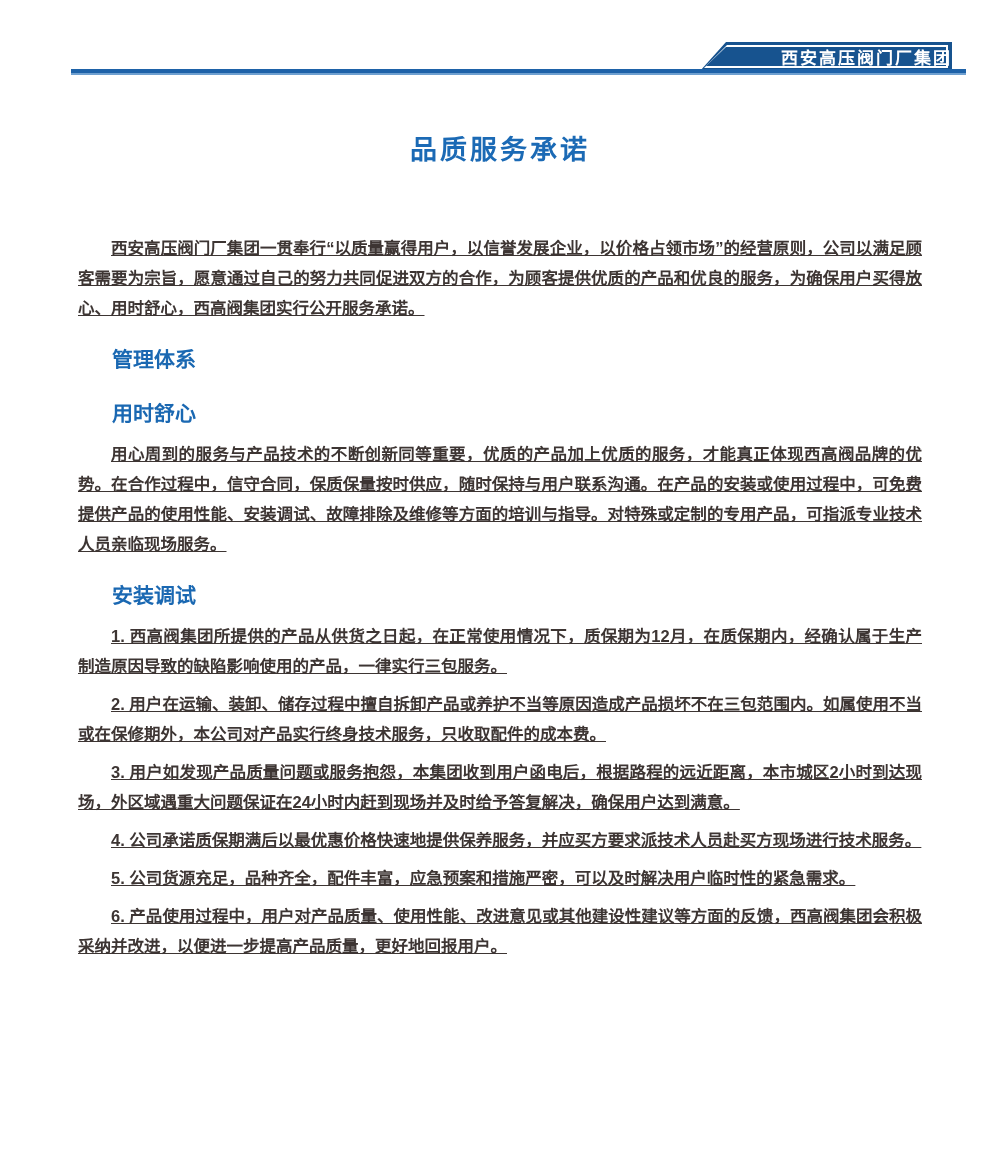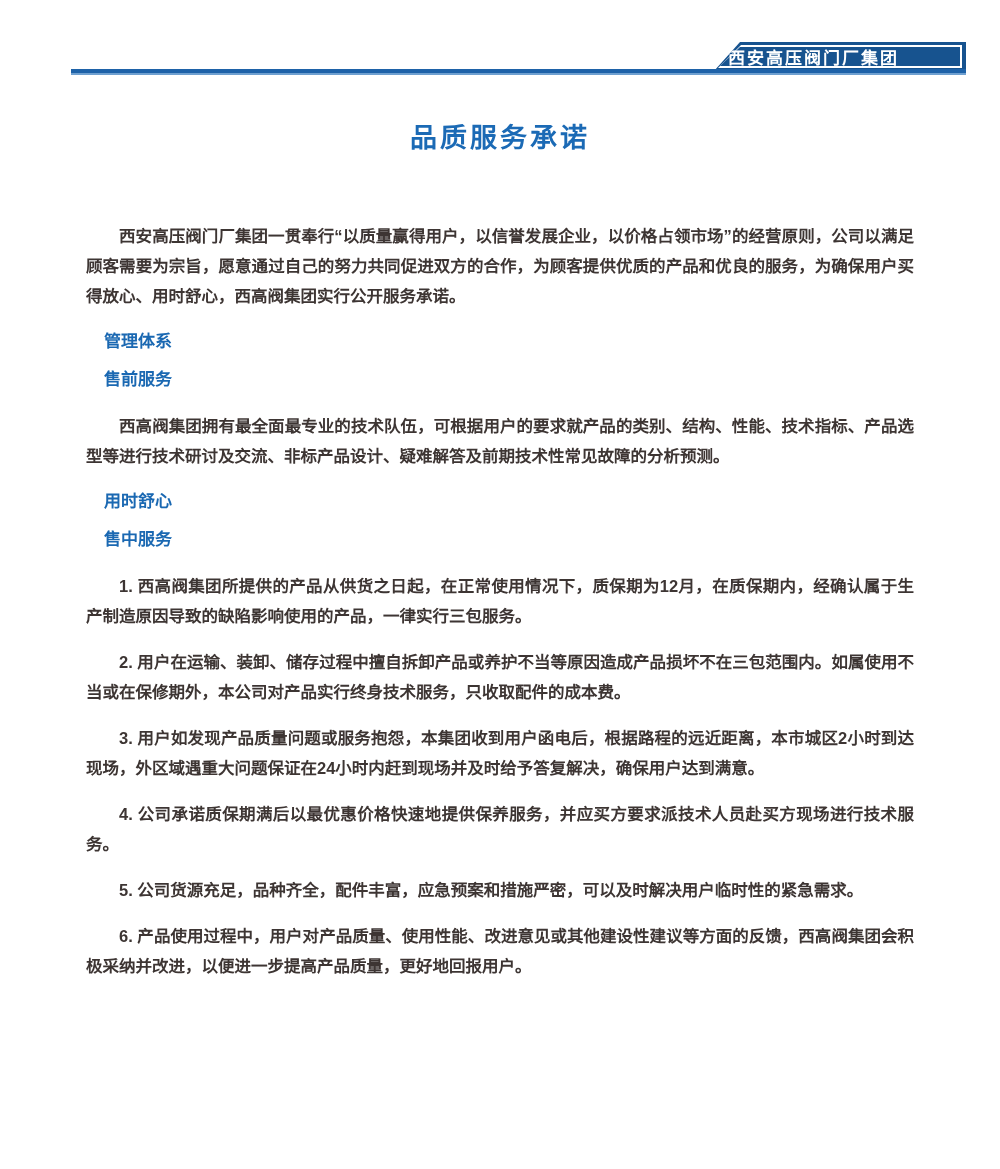--- a/index.html
+++ b/index.html
@@ -14,25 +14,25 @@
   body{
     width:1000px;height:1169px;
     background:#ffffff;
     position:relative;
     overflow:hidden;
     font-family:"Liberation Sans","DejaVu Sans",sans-serif;
   }
   
   .page-header{position:absolute;top:0;left:0;right:0;height:80px;}
   .brand-banner{
-    position:absolute;top:42px;right:34px;
+    position:absolute;top:42px;right:48px;
     width:252px;height:29px;
     background:var(--brand-blue,#17538F);
     clip-path:polygon(26px 0,100% 0,100% 100%,0 100%);
-    display:flex;align-items:center;justify-content:flex-start;
+    display:flex;align-items:center;justify-content:flex-end;
   }
   .brand-banner::before{
     content:"";position:absolute;top:3px;bottom:3px;left:4px;right:4px;
     background:#ffffff;
     clip-path:polygon(23px 0,100% 0,100% 100%,0 100%);
   }
   .brand-banner::after{
     content:"";position:absolute;top:5px;bottom:5px;left:6px;right:6px;
     background:var(--brand-blue,#17538F);
     clip-path:polygon(20px 0,100% 0,100% 100%,0 100%);
@@ -44,41 +44,43 @@
     padding-left:14px;
   }
   .header-rule{
     position:absolute;top:69px;left:71px;right:34px;height:6px;
     background:linear-gradient(to bottom,
       var(--rule-blue,#1E62A8) 0 62%,
       var(--rule-blue-light,#6FA0D0) 62% 100%);
   }
   
   .content{
-    position:absolute;top:123px;left:70px;right:70px;
+    position:absolute;top:135px;left:70px;right:70px;
     color:var(--body-text,#3D3533);
     font-size:16.5px;line-height:30px;font-weight:600;
   }
   .page-title{
     margin:0 0 68px 0;
     text-align:center;
     font-size:27px;line-height:30px;font-weight:700;
     letter-spacing:3px;
     color:var(--title-blue,#1B6AB5);
   }
   .body-para{
-    margin:16px;
+    margin:8px;
     text-indent:2em;
     text-align:justify;
+    text-decoration:underline;
   }
   .section-heading{
-    margin:8px 0 0 0;
-    font-size:17px;line-height:30px;font-weight:700;
+    margin:24px 0 0 0;
+    font-size:21px;line-height:30px;font-weight:700;
     text-indent:2em;
     color:var(--heading-blue,#1A68B2);
+    font-family:Liberation Mono, monospace;
   }
 </style>
 </head>
 <body>
 
 <header class="page-header">
   <div class="brand-banner">
     <span class="banner-text">西安高压阀门厂集团</span>
   </div>
   <div class="header-rule"></div>
@@ -86,31 +88,28 @@
 
 <main class="content">
   <h1 class="page-title">品质服务承诺</h1>
 
   <p class="body-para">西安高压阀门厂集团一贯奉行“以质量赢得用户，以信誉发展企业，以价格占领市场”的经营原则，公司以满足顾客需要为宗旨，愿意通过自己的努力共同促进双方的合作，为顾客提供优质的产品和优良的服务，为确保用户买得放心、用时舒心，西高阀集团实行公开服务承诺。</p>
 
   <section>
     <h2 class="section-heading">管理体系</h2>
   </section>
 
+
   <section>
-    <h2 class="section-heading">售前服务</h2>
-    <p class="body-para">西高阀集团拥有最全面最专业的技术队伍，可根据用户的要求就产品的类别、结构、性能、技术指标、产品选型等进行技术研讨及交流、非标产品设计、疑难解答及前期技术性常见故障的分析预测。</p>
+    <h2 class="section-heading">用时舒心</h2>
+    <p class="body-para">用心周到的服务与产品技术的不断创新同等重要，优质的产品加上优质的服务，才能真正体现西高阀品牌的优势。在合作过程中，信守合同，保质保量按时供应，随时保持与用户联系沟通。在产品的安装或使用过程中，可免费提供产品的使用性能、安装调试、故障排除及维修等方面的培训与指导。对特殊或定制的专用产品，可指派专业技术人员亲临现场服务。</p>
   </section>
 
   <section>
-    <h2 class="section-heading">用时舒心</h2>
-  </section>
-
-  <section>
-    <h2 class="section-heading">售中服务</h2>
+    <h2 class="section-heading">安装调试</h2>
     <p class="body-para">1. 西高阀集团所提供的产品从供货之日起，在正常使用情况下，质保期为12月，在质保期内，经确认属于生产制造原因导致的缺陷影响使用的产品，一律实行三包服务。</p>
     <p class="body-para">2. 用户在运输、装卸、储存过程中擅自拆卸产品或养护不当等原因造成产品损坏不在三包范围内。如属使用不当或在保修期外，本公司对产品实行终身技术服务，只收取配件的成本费。</p>
     <p class="body-para">3. 用户如发现产品质量问题或服务抱怨，本集团收到用户函电后，根据路程的远近距离，本市城区2小时到达现场，外区域遇重大问题保证在24小时内赶到现场并及时给予答复解决，确保用户达到满意。</p>
     <p class="body-para">4. 公司承诺质保期满后以最优惠价格快速地提供保养服务，并应买方要求派技术人员赴买方现场进行技术服务。</p>
     <p class="body-para">5. 公司货源充足，品种齐全，配件丰富，应急预案和措施严密，可以及时解决用户临时性的紧急需求。</p>
     <p class="body-para">6. 产品使用过程中，用户对产品质量、使用性能、改进意见或其他建设性建议等方面的反馈，西高阀集团会积极采纳并改进，以便进一步提高产品质量，更好地回报用户。</p>
   </section>
 </main>
 
 </body></html>

